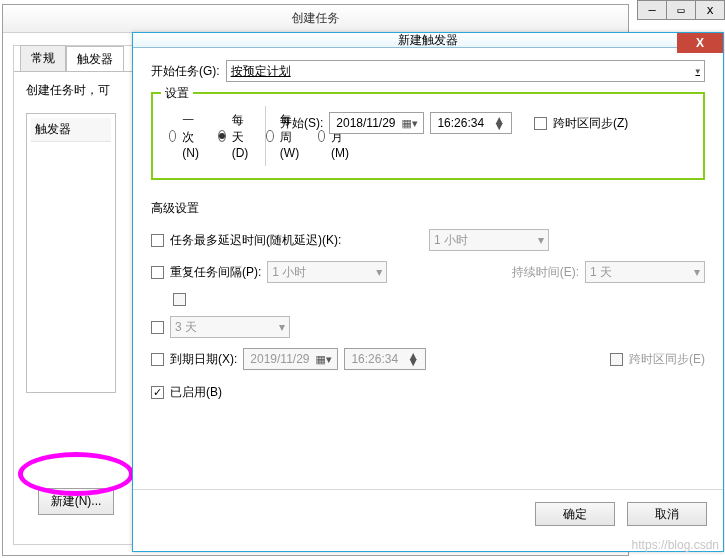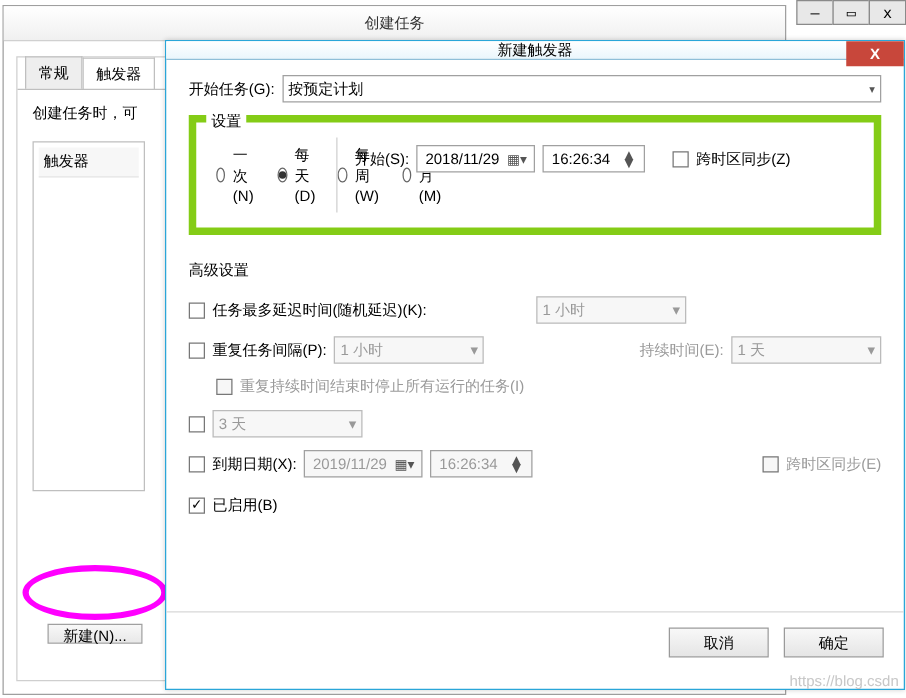--- a/index.html
+++ b/index.html
@@ -17,21 +17,21 @@
   }
   .host-body { position:absolute; left:10px; top:40px; right:10px; bottom:10px; border:1px solid #cfcfcf; background:#fff;}
   .tabs { display:flex; gap:0; padding-left:6px; margin-top:-1px; }
   .tab { border:1px solid #bfbfbf; border-bottom:none; padding:4px 10px; background:#f3f3f3; cursor:default;}
   .tab.inactive { background:#eee;text-align:right;}
   .tab.active { background:#fff; position:relative; top:1px;}
   .tab-content { border-top:1px solid #bfbfbf; padding:10px 12px; height:calc(100% - 24px); position:relative;}
   .hint { margin-bottom:14px; color:#000;}
   .triggers-box { border:1px solid #bfbfbf; width:90px; height:280px; background:#fff; padding:4px;}
   .triggers-header { padding:3px 4px; background:#f7f7f7; border-bottom:1px solid #e5e5e5;}
-  .new-btn { position:absolute; left:24px; bottom:30px; width:76px; height:16px;
+  .new-btn { position:absolute; left:24px; bottom:30px; width:76px; height:27px;
     background:linear-gradient(#f8f8f8,#e8e8e8); border:1px solid #a0a0a0; cursor:pointer;}
   
   
   .ellipse { position:absolute; border:5px solid magenta; border-radius:50%; pointer-events:none; }
   .e1 { left:154px; top:48px; width:570px; height:230px; transform:rotate(-1deg);}
   .e2 { left:18px; top:452px; width:116px; height:44px;}
   
   
   .parent-controls {
     position:absolute; top:0; right:0; display:flex; z-index:1;
@@ -40,24 +40,24 @@
   
   
   .dlg { position:absolute; left:132px; top:32px; width:592px; height:520px;
          border:1px solid #2aa6d8; background:#fff; box-shadow:0 0 4px rgba(0,0,0,.2); z-index:5;}
   .dlg-title { height:15px; background:linear-gradient(#fff,#eaf6fc); display:flex; align-items:center; justify-content:center; position:relative; border-bottom:1px solid #8fbfd8;}
   .dlg-close { position:absolute; right:0; top:0; width:46px; height:20px; background:#c8473b; color:#fff; display:flex; align-items:center; justify-content:center; font-weight:bold; cursor:pointer;}
   .dlg-body { padding:12px 18px 10px 18px; height:calc(100% - 28px); position:relative;}
   
   .row { display:flex; align-items:center; margin-bottom:8px; gap:6px;}
   .lbl { white-space:nowrap;}
-  .select { flex:1; height:22px; border:1px solid #a0a0a0; background:#fff; padding:2px 4px; display:flex; align-items:center; justify-content:space-between;}
+  .select { flex:1; height:22px; border:1px solid #a0a0a0; background:#fff; padding:2px 4px; display:flex; align-items:center; justify-content:space-between;text-decoration:underline;}
   .select .chev { font-size:9px; color:#555;}
   
-  .groupbox { border:6px solid #84cc16; position:relative; margin-top:10px; padding:12px 12px 12px 12px;}
+  .groupbox { border:2px solid #84cc16; position:relative; margin-top:10px; padding:12px 12px 12px 12px;}
   .grouplegend { position:absolute; top:-9px; left:8px; background:#fff; padding:0 4px;}
   
   .schedule-grid { display:flex; gap:0;}
   .radio-col { width:90px; display:flex; flex-direction:row; gap:14px; padding:6px 4px;}
   .radio { display:flex; align-items:center; gap:6px;}
   .radio .dot { width:12px; height:12px; border:1px solid #666; border-radius:50%; display:inline-flex; align-items:center; justify-content:center;}
   .radio.checked .dot::after { content:""; width:6px; height:6px; background:#333; border-radius:50%;}
   .vline { width:1px; background:#cfcfcf; margin:0 10px;}
   .sched-right { flex:1; padding:6px 4px;}
   .date-input, .time-input, .txt { border:1px solid #a0a0a0; height:22px; padding:2px 6px; background:#fff; display:inline-flex; align-items:center; gap:6px;}
@@ -187,21 +187,20 @@
         <span style="flex:1"></span>
         <span class="lbl dim">持续时间(E):</span>
         <span class="sel-sm disabled">
           <span>1 天</span>
             <span class="chev">▾</span>
         </span>
       </div>
 
       <div class="row" style="padding-left:22px;">
         <span class="cb disabled"></span>
-        <span class="lbl dim">重复持续时间结束时停止所有运行的任务(I)</span>
       </div>
 
       <div class="row">
         <span class="cb"></span>
         <span class="sel-sm disabled">
           <span>3 天</span>
             <span class="chev">▾</span>
         </span>
       </div>
 
@@ -225,22 +224,22 @@
       </div>
 
       <div class="row" style="margin-top:14px;">
         <span class="cb checked"></span>
         <span class="lbl">已启用(B)</span>
       </div>
     </div>
 
     <div class="hr"></div>
     <div class="dlg-buttons">
+      <div class="btn">确定</div>
       <div class="btn">取消</div>
-      <div class="btn">确定</div>
     </div>
   </div>
 </div>
 
 <div class="ellipse e1"></div>
 <div class="ellipse e2"></div>
 
 <div class="watermark">https://blog.csdn</div>
 
 </body></html>

